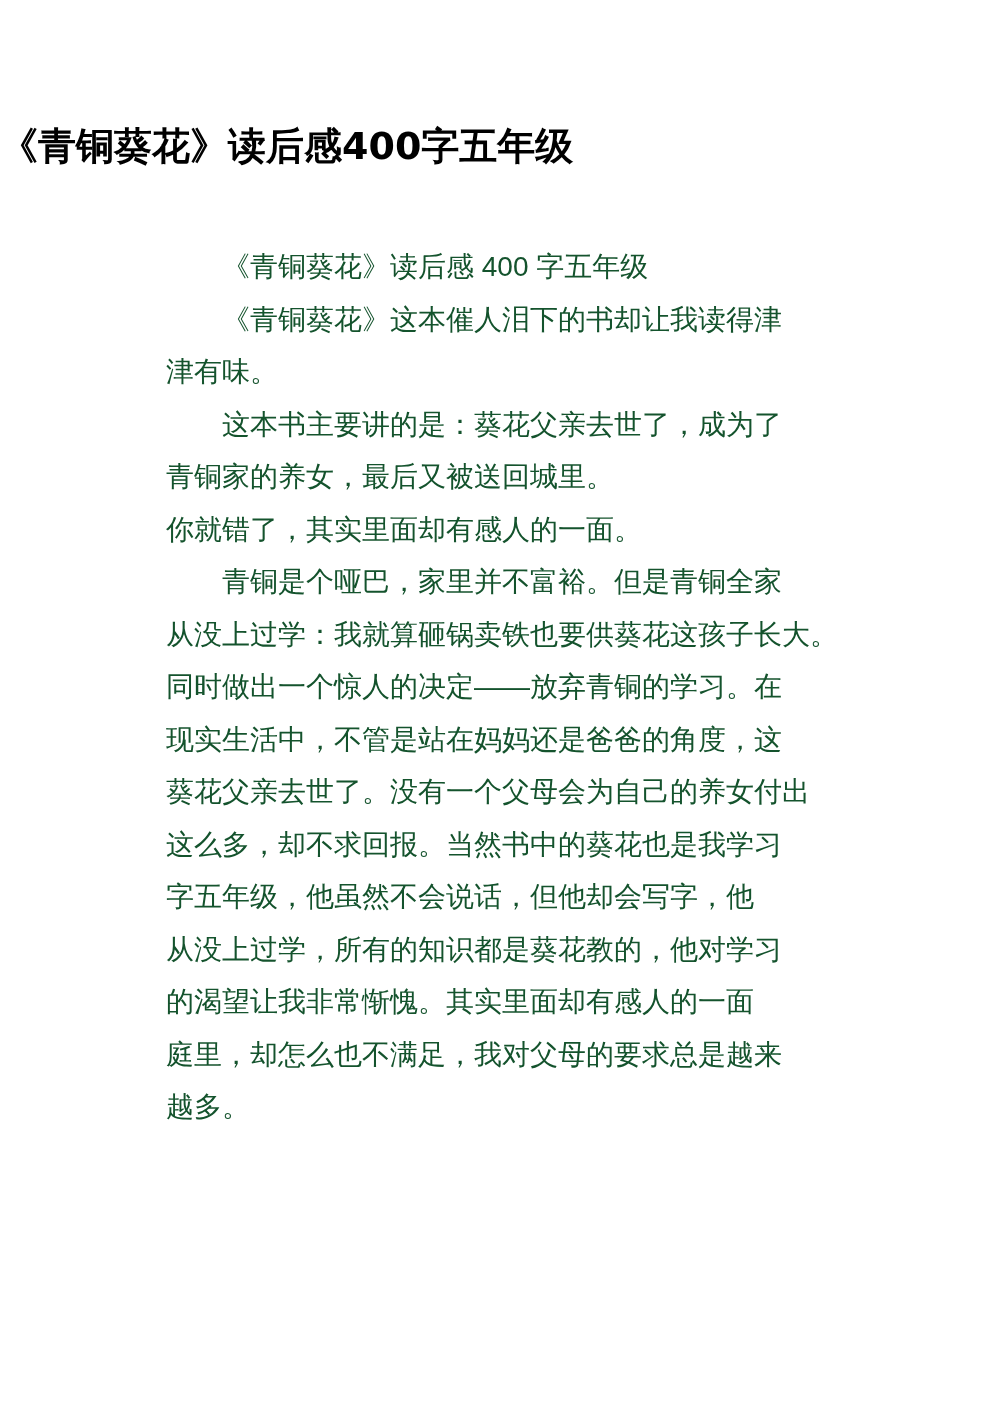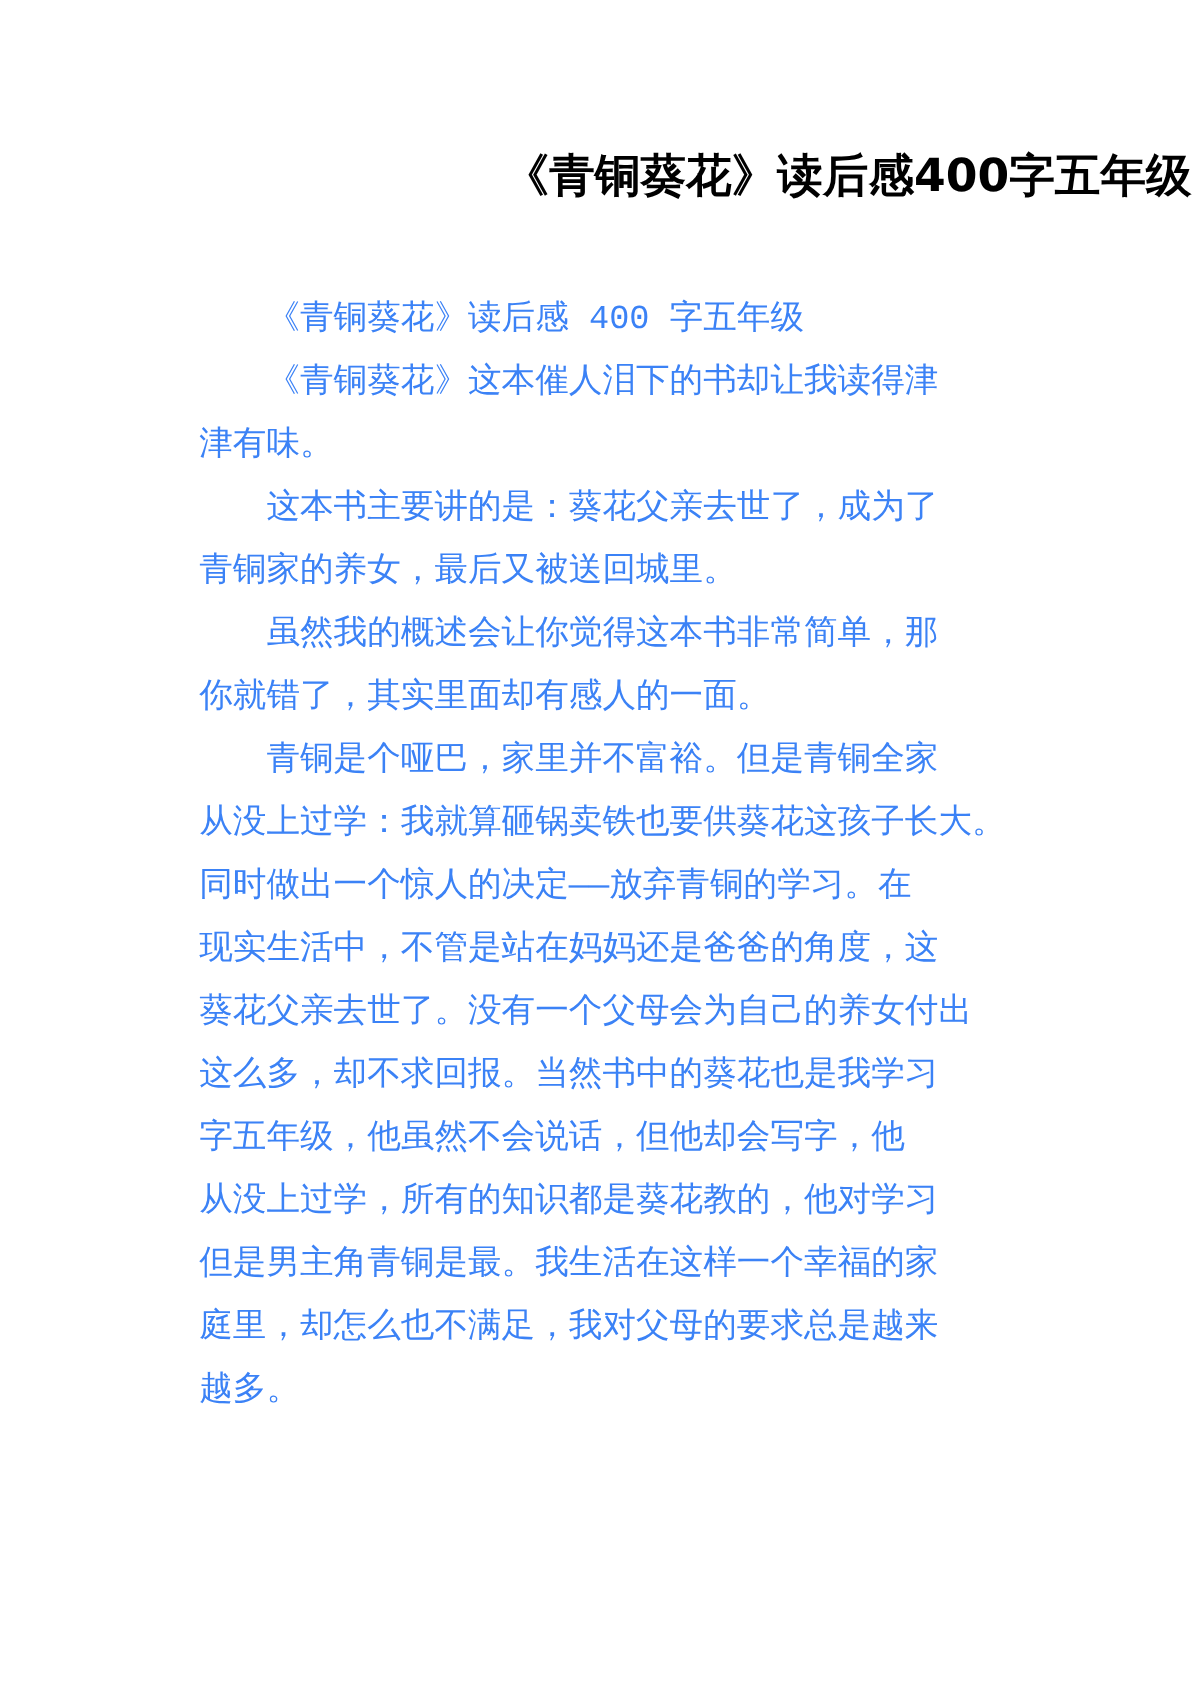--- a/index.html
+++ b/index.html
@@ -20,38 +20,38 @@
       top: 0;
       width: 993px;
       height: 1404px;
       background: #ffffff;
     }
     .doc-title {
       position: absolute;
       left: 0;
       top: 118px;
       width: 993px;
-      text-align: right;
+      text-align: left;
       font-family: "DejaVu Sans", "Liberation Sans", sans-serif;
       font-weight: bold;
       font-size: 38px;
       line-height: 56px;
       letter-spacing: 0px;
       color: #000000;
       margin: 0;
     }
     .doc-body {
       position: absolute;
       left: 166px;
       top: 241px;
       width: 664px;
-      font-family: Liberation Mono, monospace;
+      font-family: Liberation Sans, sans-serif;
       font-size: 28px;
       line-height: 52.5px;
-      color: #3b82f6;
+      color: #14532d;
     }
     .para {
       margin: 0;
       text-indent: 2em;
       text-align: justify;
       word-break: break-all;
     }
     .line {
       display: block;
       white-space: nowrap;
@@ -69,30 +69,29 @@
     </p>
     <p class="para">
       <span class="line">《青铜葵花》这本催人泪下的书却让我读得津</span>
       <span class="line" style="text-indent:0">津有味。</span>
     </p>
     <p class="para">
       <span class="line">这本书主要讲的是：葵花父亲去世了，成为了</span>
       <span class="line" style="text-indent:0">青铜家的养女，最后又被送回城里。</span>
     </p>
     <p class="para">
-      <span class="line">虽然我的概述会让你觉得这本书非常简单，那</span>
       <span class="line" style="text-indent:0">你就错了，其实里面却有感人的一面。</span>
     </p>
     <p class="para">
       <span class="line">青铜是个哑巴，家里并不富裕。但是青铜全家</span>
       <span class="line" style="text-indent:0">从没上过学：我就算砸锅卖铁也要供葵花这孩子长大。</span>
       <span class="line" style="text-indent:0">同时做出一个惊人的决定——放弃青铜的学习。在</span>
       <span class="line" style="text-indent:0">现实生活中，不管是站在妈妈还是爸爸的角度，这</span>
       <span class="line" style="text-indent:0">葵花父亲去世了。没有一个父母会为自己的养女付出</span>
       <span class="line" style="text-indent:0">这么多，却不求回报。当然书中的葵花也是我学习</span>
       <span class="line" style="text-indent:0">字五年级，他虽然不会说话，但他却会写字，他</span>
       <span class="line" style="text-indent:0">从没上过学，所有的知识都是葵花教的，他对学习</span>
-      <span class="line" style="text-indent:0">但是男主角青铜是最。我生活在这样一个幸福的家</span>
+      <span class="line" style="text-indent:0">的渴望让我非常惭愧。其实里面却有感人的一面</span>
       <span class="line" style="text-indent:0">庭里，却怎么也不满足，我对父母的要求总是越来</span>
       <span class="line" style="text-indent:0">越多。</span>
     </p>
   </div>
 </div>
 
 </body></html>

